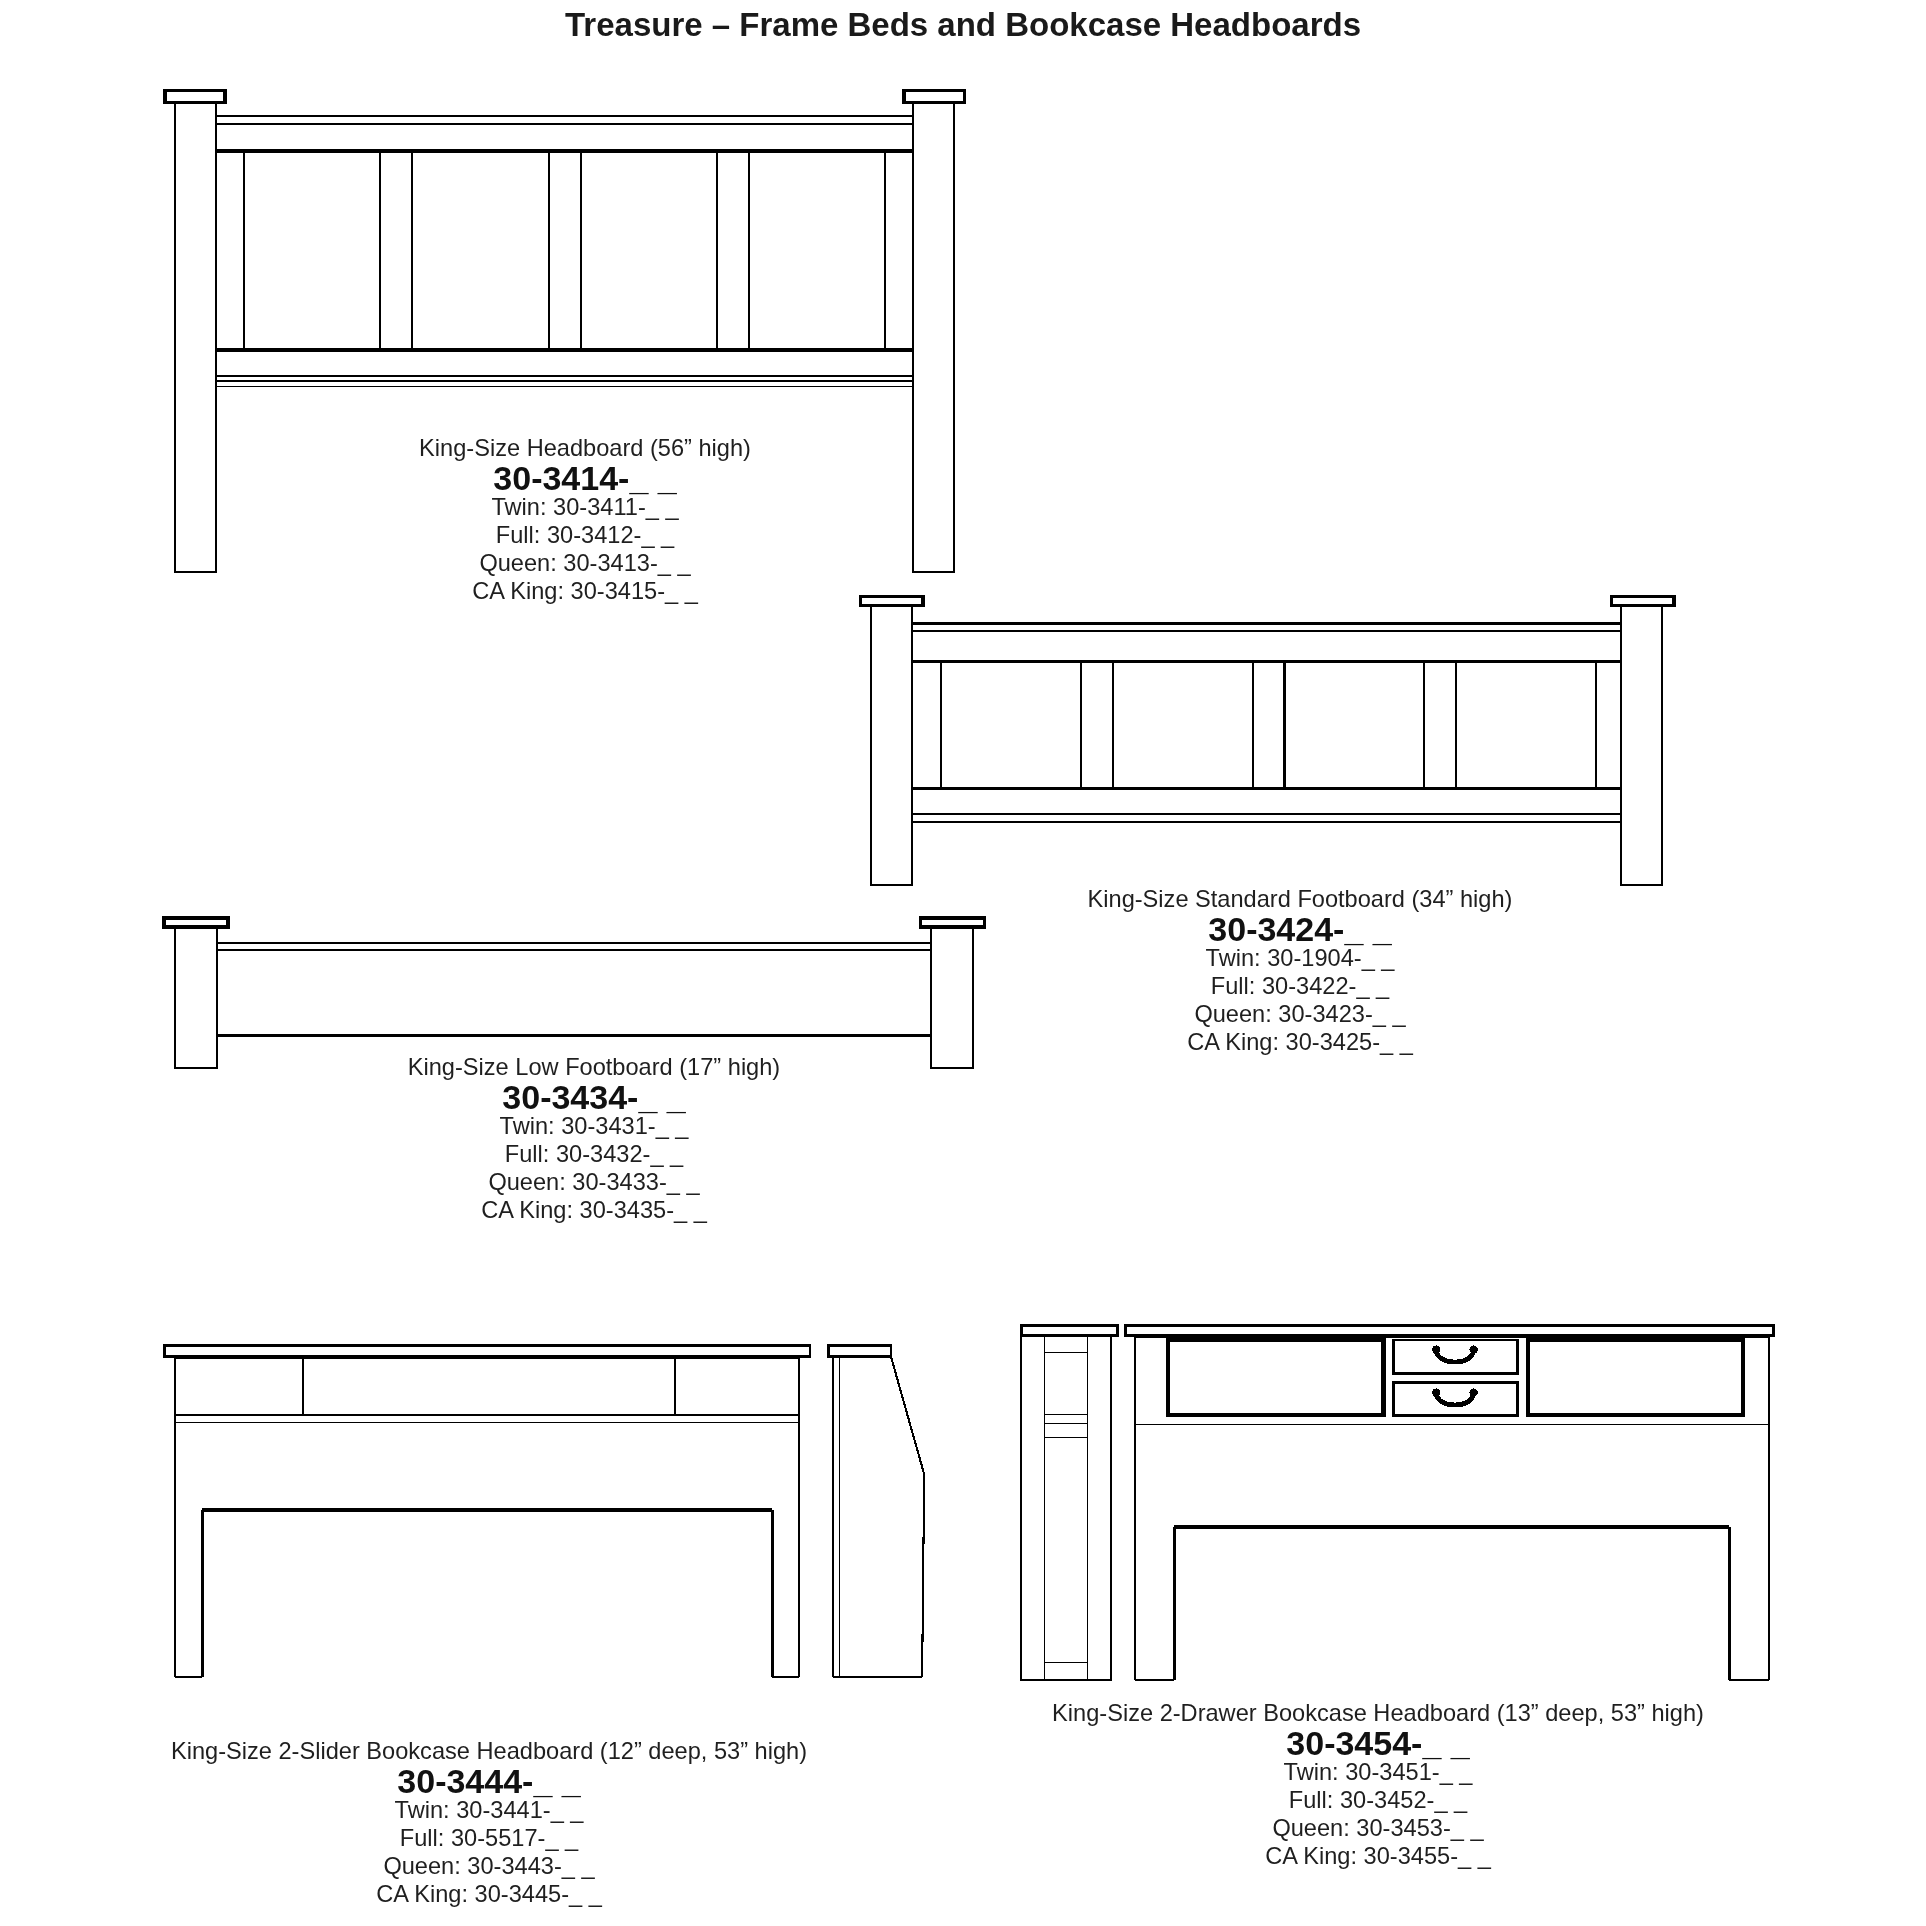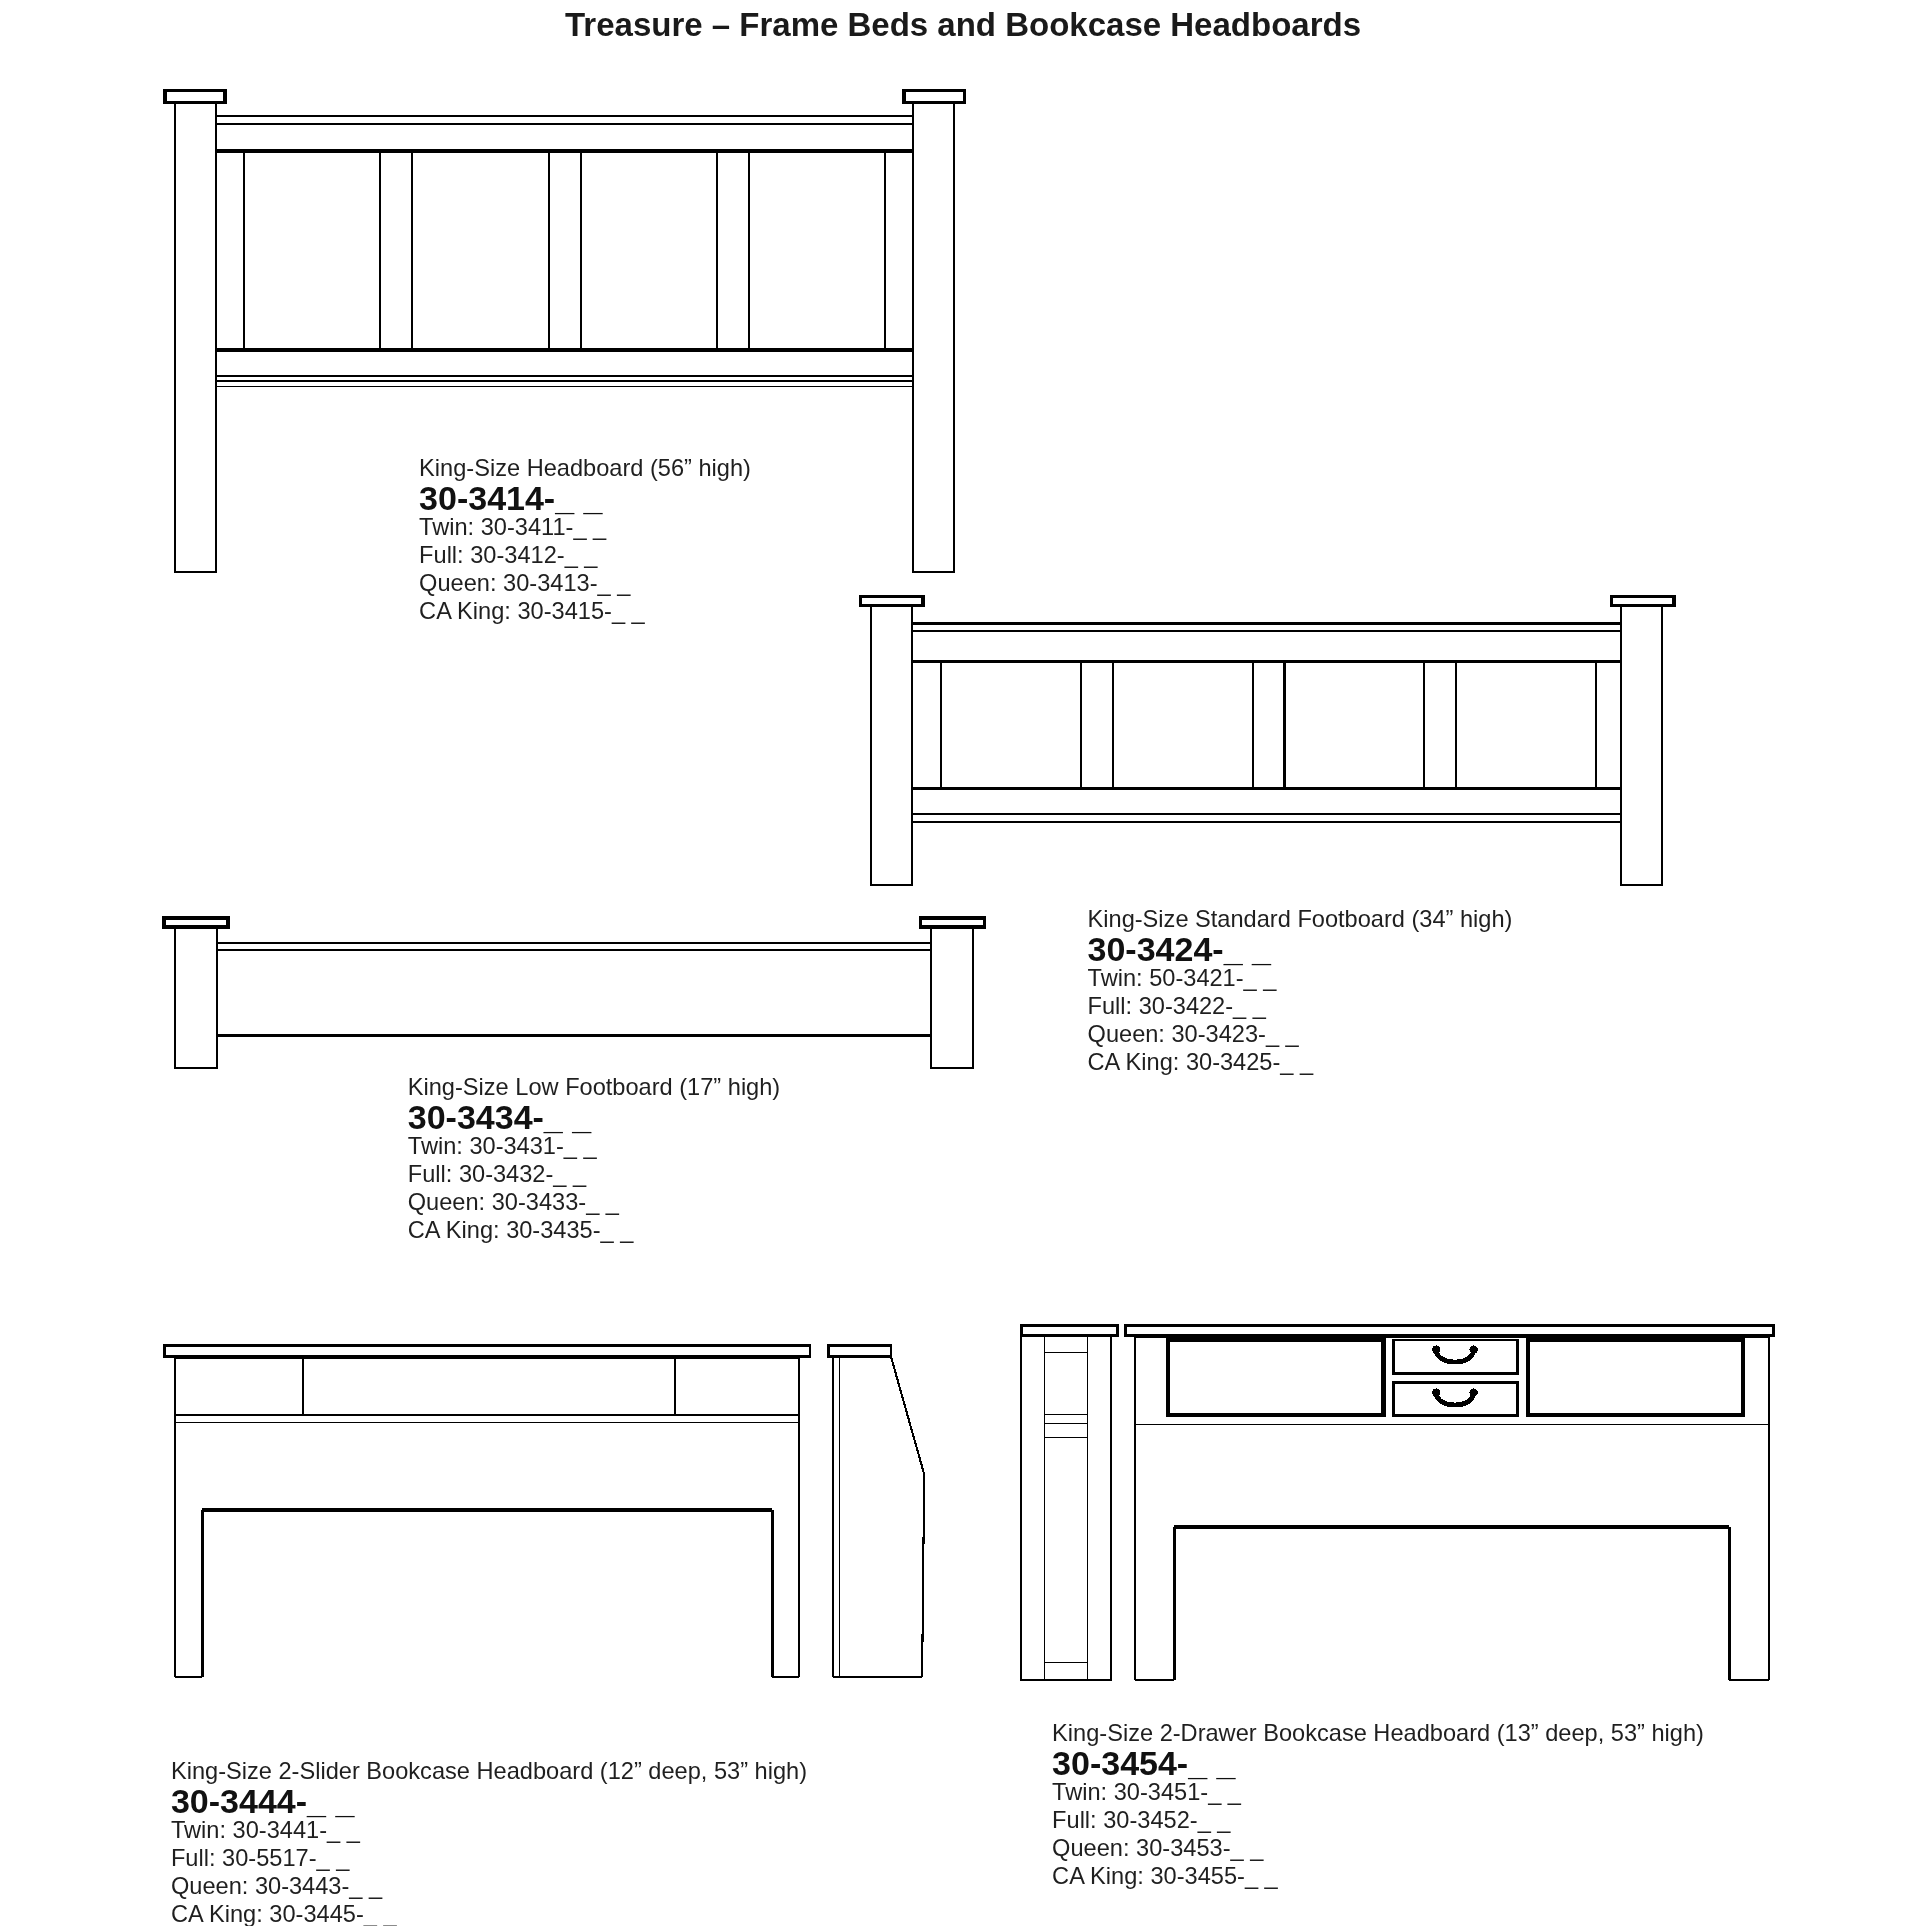--- a/index.html
+++ b/index.html
@@ -14,23 +14,23 @@
   #drawings{position:absolute;left:0;top:0;width:1926px;height:1926px;}
   .page-title{
     position:absolute;left:0;top:5.5px;width:100%;
     text-align:center;
     font-size:33px;font-weight:700;color:#1a1a1a;
     letter-spacing:0px;
   }
   .label-block{
     position:absolute;
     transform:translateX(-50%);
+    text-align:center;
     white-space:nowrap;
     color:#1f1f1f;
-    margin-top:20px;
   }
   .pname{font-size:23.6px;line-height:29px;}
   .pcode{font-size:34px;line-height:30px;font-weight:700;color:#111;}
   .pvar{font-size:23.6px;line-height:28px;}
   svg line, svg path{stroke:#000;}
   svg rect{stroke:#000;fill:#fff;}
 </style>
 </head>
 <body>
 
@@ -173,21 +173,21 @@
     <div class="pcode">30-3414-_ _</div>
     <div class="pvar">Twin: 30-3411-_ _</div>
     <div class="pvar">Full: 30-3412-_ _</div>
     <div class="pvar">Queen: 30-3413-_ _</div>
     <div class="pvar">CA King: 30-3415-_ _</div>
   </div>
 
   <div class="label-block" style="left:1300px;top:885px">
     <div class="pname">King-Size Standard Footboard (34” high)</div>
     <div class="pcode">30-3424-_ _</div>
-    <div class="pvar">Twin: 50-3421-_ _</div>
+    <div class="pvar">Twin: 30-1904-_ _</div>
     <div class="pvar">Full: 30-3422-_ _</div>
     <div class="pvar">Queen: 30-3423-_ _</div>
     <div class="pvar">CA King: 30-3425-_ _</div>
   </div>
 
   <div class="label-block" style="left:594px;top:1053px">
     <div class="pname">King-Size Low Footboard (17” high)</div>
     <div class="pcode">30-3434-_ _</div>
     <div class="pvar">Twin: 30-3431-_ _</div>
     <div class="pvar">Full: 30-3432-_ _</div>

